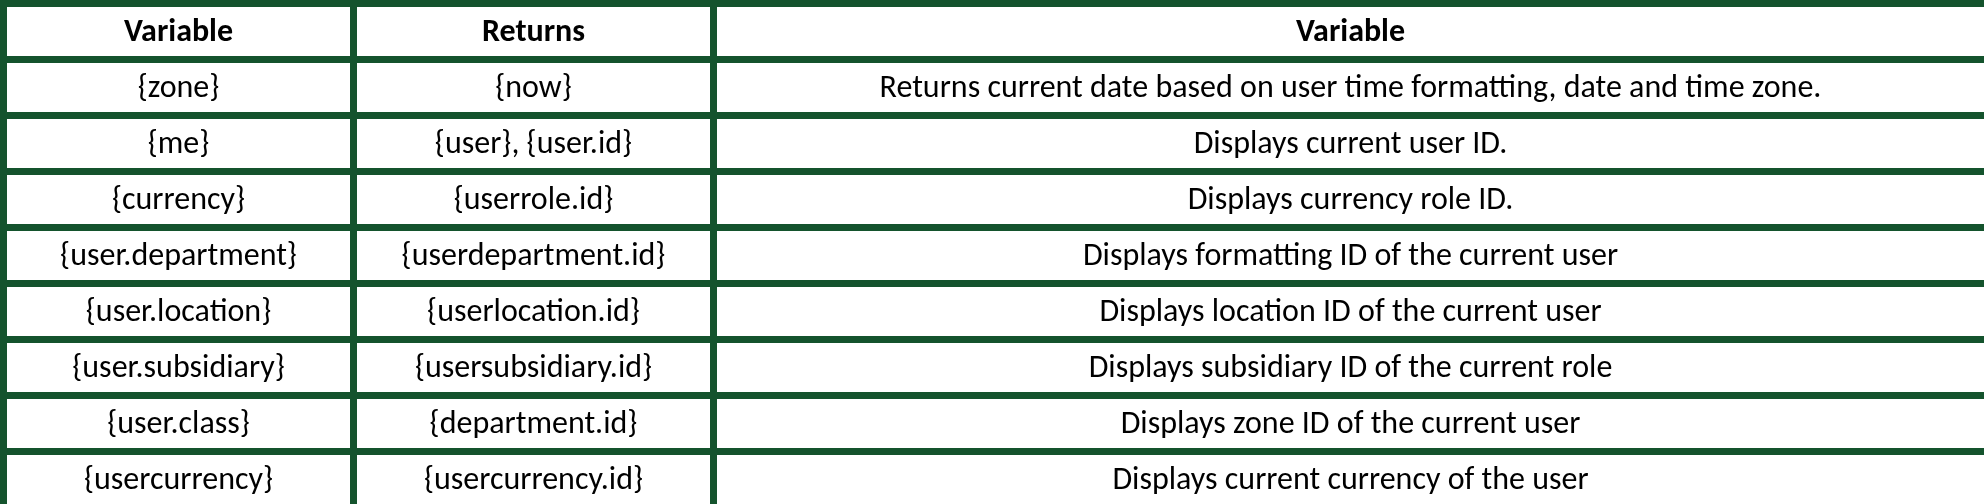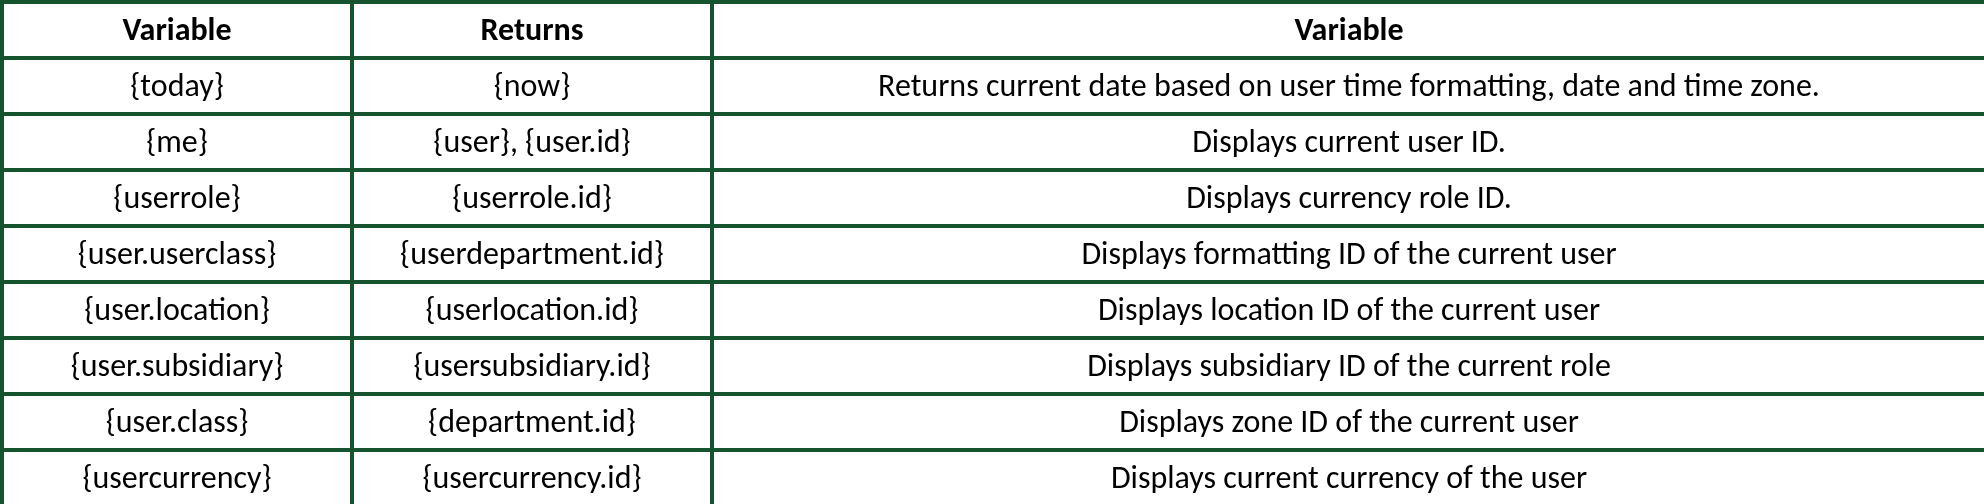--- a/index.html
+++ b/index.html
@@ -17,21 +17,21 @@
       display: flex;
       align-items: flex-start;
       justify-content: flex-start;
     }
     table {
       border-collapse: collapse;
       width: 1984px;
       table-layout: fixed;
     }
     th, td {
-      border: 4px solid #14532d;
+      border: 7px solid #14532d;
       text-align: center;
       vertical-align: middle;
       padding: 6px 10px;
       font-weight: normal;
       height: 56px;
       line-height: 1.15;
       white-space: nowrap;
       overflow: hidden;
     }
     th {
@@ -52,36 +52,36 @@
   </colgroup>
   <thead>
     <tr>
       <th>Variable</th>
       <th>Returns</th>
       <th>Variable</th>
     </tr>
   </thead>
   <tbody>
     <tr>
-      <td>{today}</td>
+      <td>{zone}</td>
       <td>{now}</td>
       <td>Returns current date based on user time formatting, date and time zone.</td>
     </tr>
     <tr>
       <td>{me}</td>
       <td>{user}, {user.id}</td>
       <td>Displays current user ID.</td>
     </tr>
     <tr>
-      <td>{userrole}</td>
+      <td>{currency}</td>
       <td>{userrole.id}</td>
       <td>Displays currency role ID.</td>
     </tr>
     <tr>
-      <td>{user.userclass}</td>
+      <td>{user.department}</td>
       <td>{userdepartment.id}</td>
       <td>Displays formatting ID of the current user</td>
     </tr>
     <tr>
       <td>{user.location}</td>
       <td>{userlocation.id}</td>
       <td>Displays location ID of the current user</td>
     </tr>
     <tr>
       <td>{user.subsidiary}</td>

